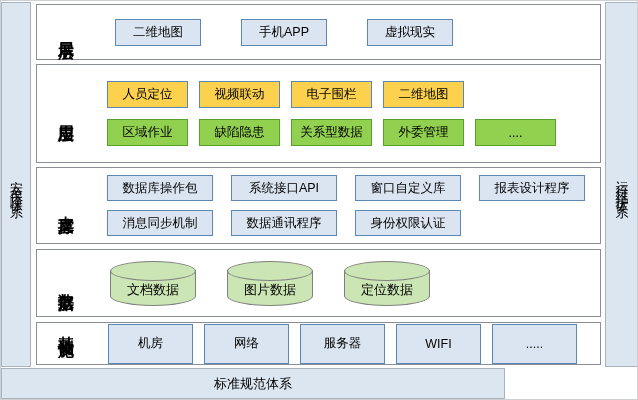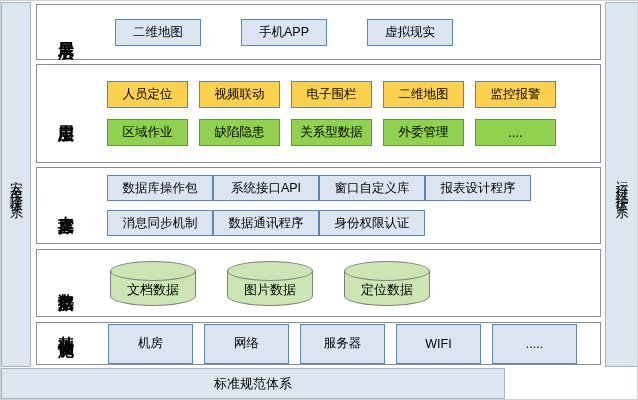--- a/index.html
+++ b/index.html
@@ -30,21 +30,21 @@
   .layer-support .layer-content { gap:9px; }
 
   
   .box { display:flex; align-items:center; justify-content:center; font-size:12.5px; text-align:center; white-space:nowrap; }
   .box-blue   { background:#dbe5f1; border:1px solid #5b87b5; }
   .box-yellow { background:#fcd14e; border:1px solid #5b87b5; }
   .box-green  { background:#92d050; border:1px solid #58a02e; }
 
   .row-pres  { padding-left:20px; gap:40px; }  .row-pres  .box { width:86px;  height:27px; }
   .row-app   { padding-left:12px; gap:11px; }  .row-app   .box { width:81px;  height:27px; }
-  .row-sup   { padding-left:12px; gap:0; }  .row-sup   .box { width:106px; height:26px; }
+  .row-sup   { padding-left:12px; gap:18px; }  .row-sup   .box { width:106px; height:26px; }
   .row-infra { padding-left:13px; gap:11px; }  .row-infra .box { width:85px;  height:40px; }
   .row-data  { padding-left:15px; gap:31px; }
 
   
   .cylinder { position:relative; width:86px; height:36px; margin-top:10px;
               background:#cbe6b4; border:1px solid #7f7f7f; border-top:none;
               border-radius:0 0 43px 43px / 0 0 10px 10px;
               display:flex; align-items:center; justify-content:center; font-size:13px; }
   .cylinder::before { content:""; position:absolute; left:-1px; right:-1px; top:-9px; height:18px;
               background:#cbe6b4; border:1px solid #7f7f7f; border-radius:50%; }
@@ -81,21 +81,20 @@
   <div class="layer layer-application">
     <div class="layer-cell-label">
       <span class="label-text">应用层</span>
     </div>
     <div class="layer-content">
       <div class="row row-app">
         <div class="box box-yellow">人员定位</div>
         <div class="box box-yellow">视频联动</div>
         <div class="box box-yellow">电子围栏</div>
         <div class="box box-yellow">二维地图</div>
-        <div class="box box-yellow">监控报警</div>
       </div>
       <div class="row row-app">
         <div class="box box-green">区域作业</div>
         <div class="box box-green">缺陷隐患</div>
         <div class="box box-green">关系型数据</div>
         <div class="box box-green">外委管理</div>
         <div class="box box-green">....</div>
       </div>
     </div>
   </div>

